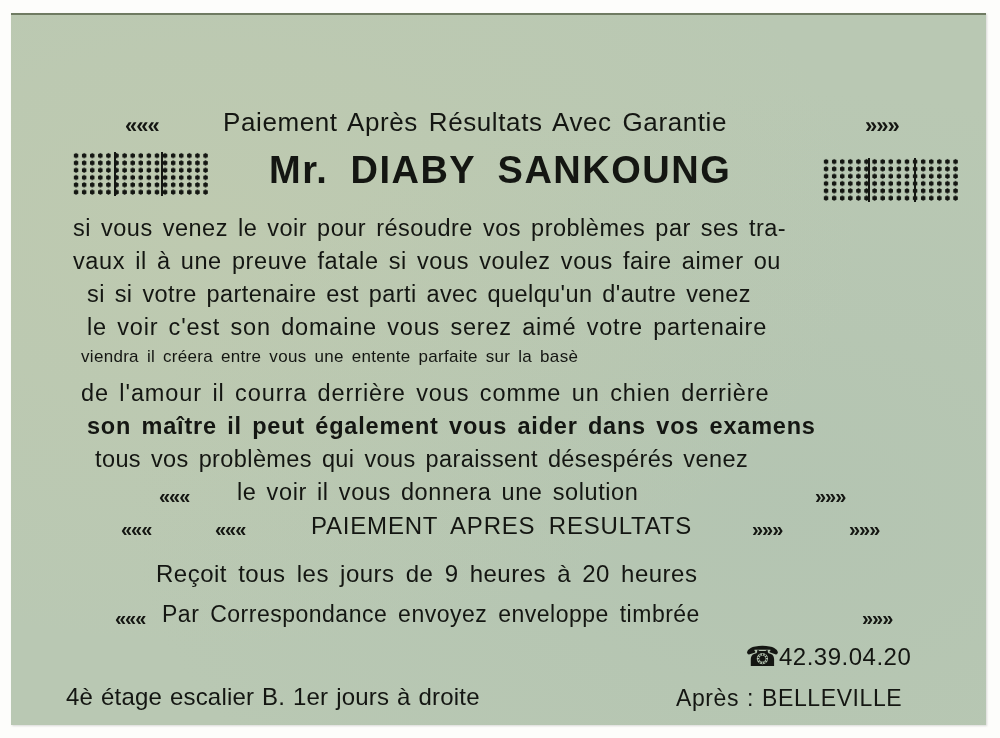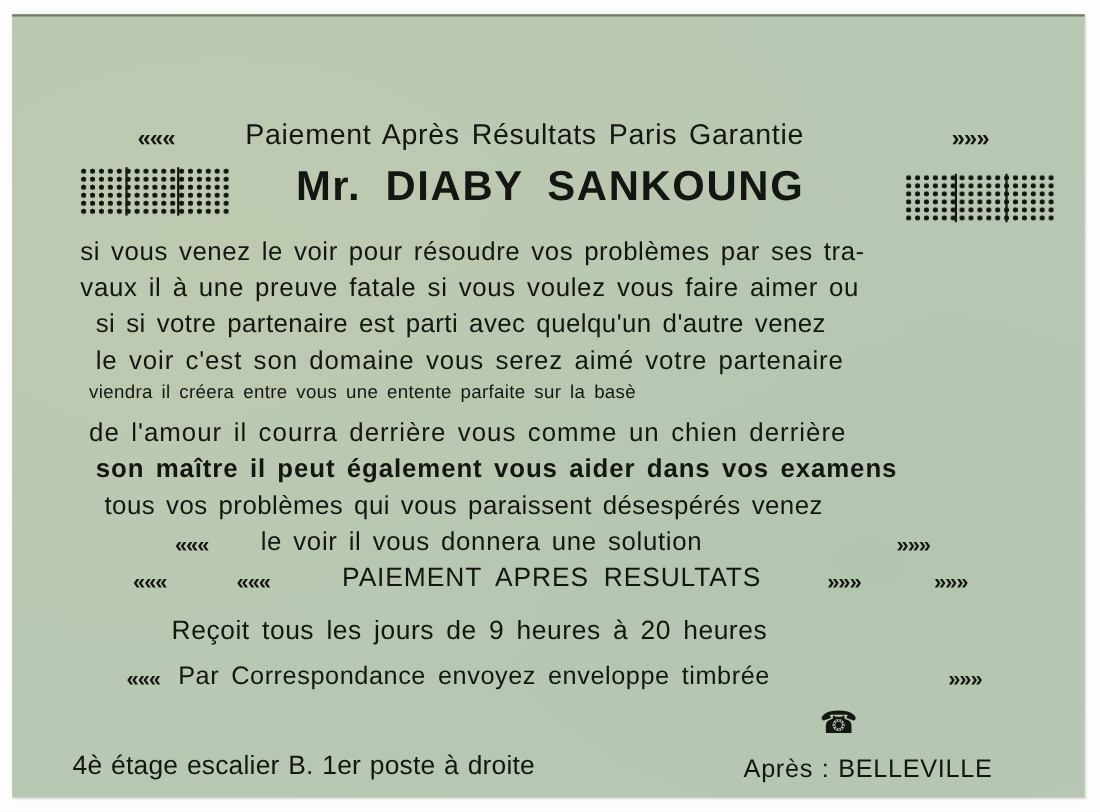--- a/index.html
+++ b/index.html
@@ -50,21 +50,21 @@
       height: 44px;
       background: #141612;
     }
   </style>
 </head>
 <body>
 
 <div class="card">
 
   <span class="line quote" style="left:114px; top:98px; font-size:22px;">«««</span>
-  <span class="line" style="left:212px; top:92px; font-size:26px;">Paiement Après Résultats Paris Garantie</span>
+  <span class="line" style="left:212px; top:92px; font-size:26px;">Paiement Après Résultats Avec Garantie</span>
   <span class="line quote" style="left:854px; top:98px; font-size:22px;">»»»</span>
 
   <div class="dots" style="left:61px; top:137px;">
     <div class="bar" style="left:42px;"></div>
     <div class="bar" style="left:89px;"></div>
   </div>
   <div class="dots" style="left:811px; top:143px;">
     <div class="bar" style="left:46px;"></div>
     <div class="bar" style="left:92px;"></div>
   </div>
@@ -90,16 +90,17 @@
   <span class="line quote" style="left:741px; top:503px; font-size:20px;">»»»</span>
   <span class="line quote" style="left:838px; top:503px; font-size:20px;">»»»</span>
 
   <span class="line" style="left:145px; top:545px; font-size:24px; letter-spacing:0.5px; word-spacing:4px;">Reçoit tous les jours de 9 heures à 20 heures</span>
 
   <span class="line quote" style="left:104px; top:592px; font-size:20px;">«««</span>
   <span class="line" style="left:151px; top:586px; font-size:23px; letter-spacing:0.5px; word-spacing:4px;">Par Correspondance envoyez enveloppe timbrée</span>
   <span class="line quote" style="left:851px; top:592px; font-size:20px;">»»»</span>
 
   <span class="line" style="left:734px; top:625px; font-size:28px;">☎</span>
+  <span class="line" style="left:768px; top:628px; font-size:24px; letter-spacing:0.5px;">42.39.04.20</span>
 
-  <span class="line" style="left:55px; top:668px; font-size:24px; letter-spacing:0.2px; word-spacing:1px;">4è étage escalier B. 1er poste à droite</span>
+  <span class="line" style="left:55px; top:668px; font-size:24px; letter-spacing:0.2px; word-spacing:1px;">4è étage escalier B. 1er jours à droite</span>
   <span class="line" style="left:665px; top:670px; font-size:23px; letter-spacing:0.6px; word-spacing:1px;">Après : BELLEVILLE</span>
 </div>
 
 </body></html>

